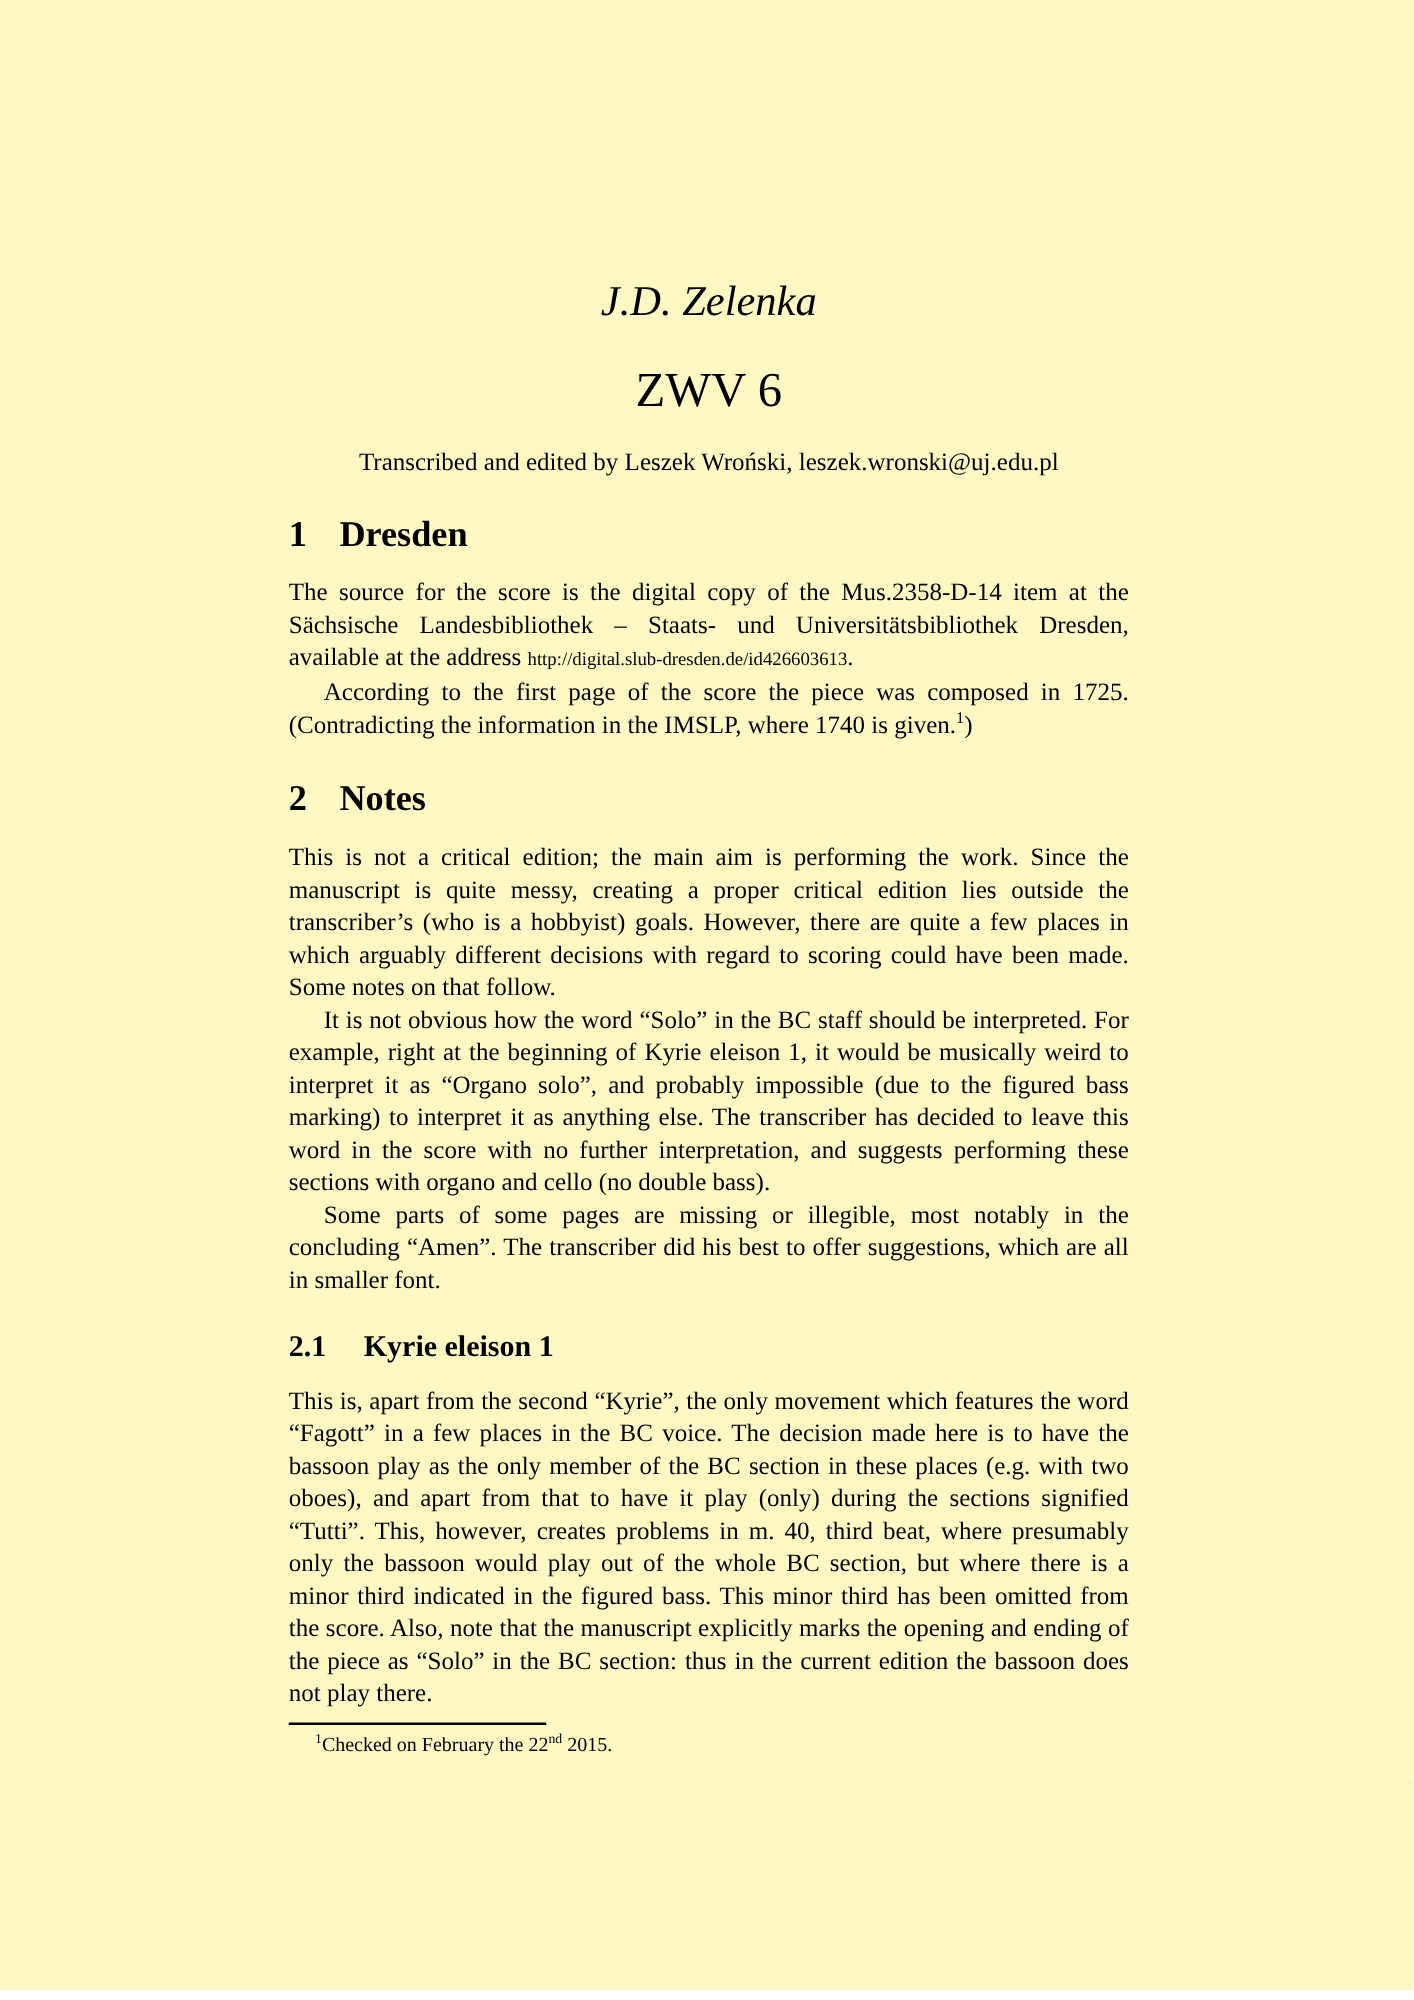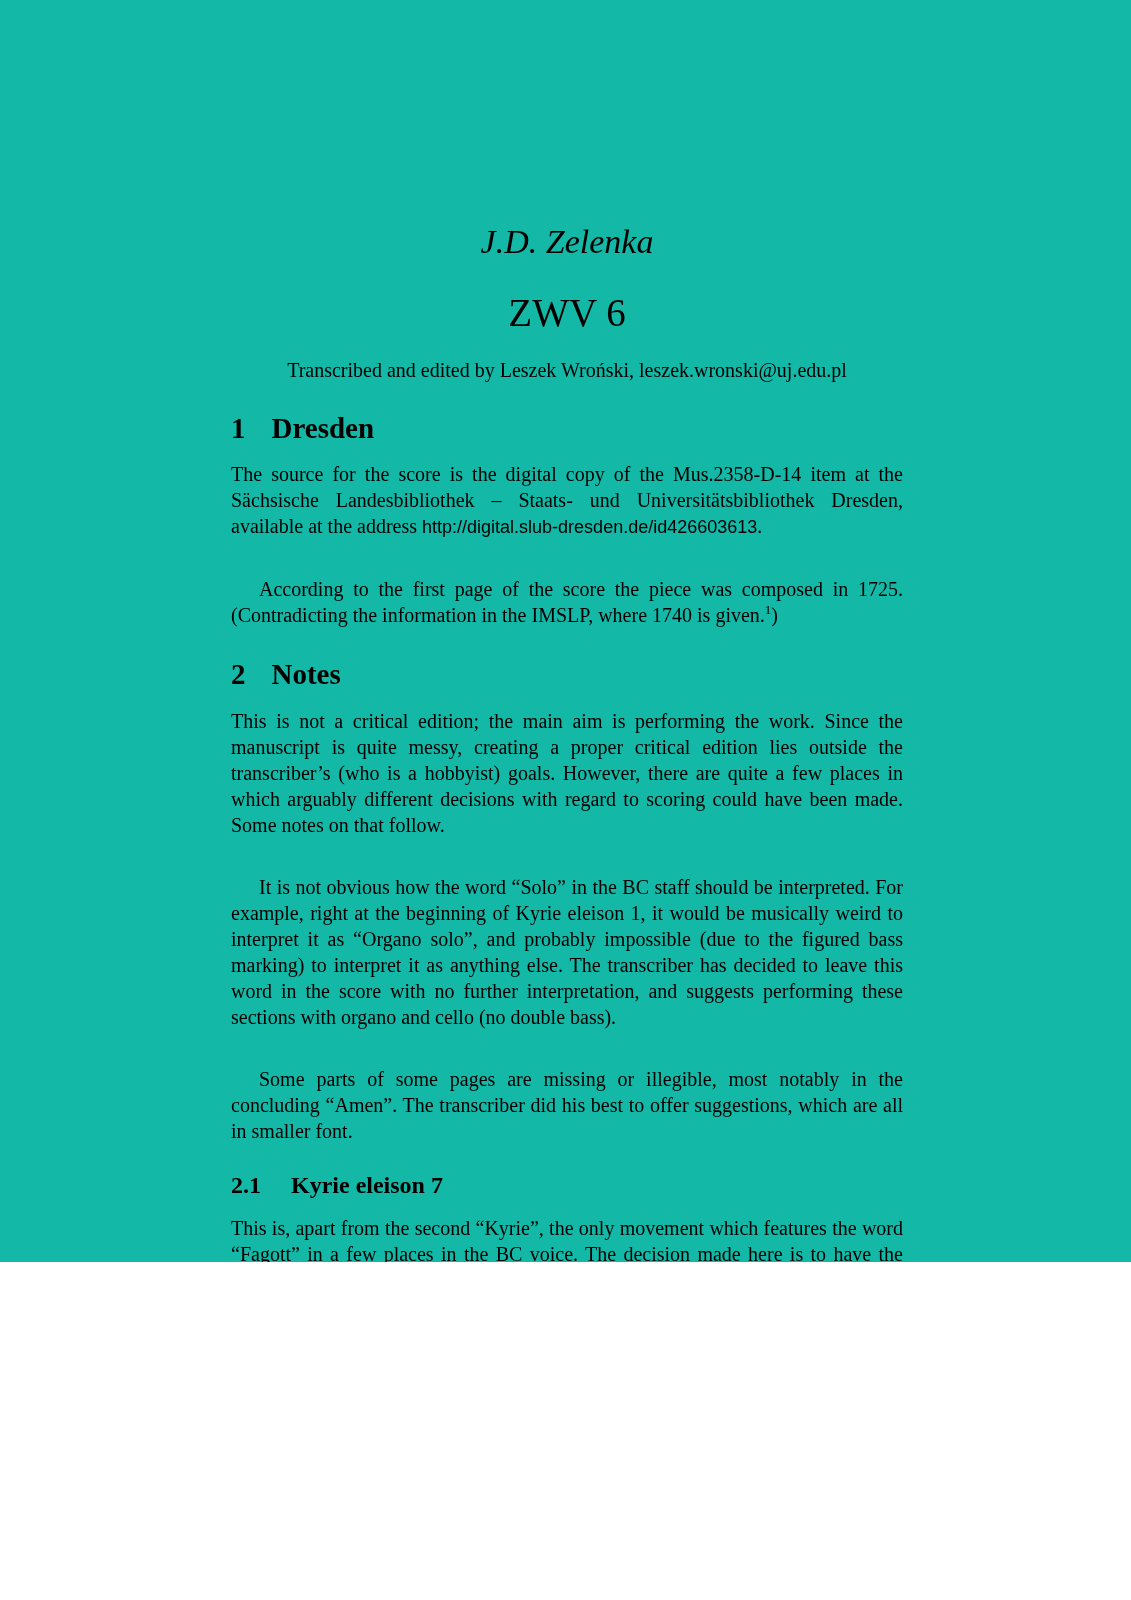--- a/index.html
+++ b/index.html
@@ -3,22 +3,22 @@
 <meta charset="utf-8">
 <style>
   html, body {
     margin: 0;
     padding: 0;
     background: #ffffff;
   }
   .page {
     position: relative;
     width: 1131px;
-    height: 1262px;
-    background: #14b8a6;
+    height: 1592px;
+    background: #fef9c3;
     color: #000000;
     font-family: "Liberation Serif", serif;
     overflow: hidden;
   }
   .doc {
     width: 672px;
     margin-left: 231px;
     padding-top: 222px;
   }
   .title-author {
@@ -59,24 +59,24 @@
     line-height: 1.15;
   }
   .sec-num { display: inline-block; margin-right: 26px; }
   .subsec-num { display: inline-block; margin-right: 30px; }
   p.body-par {
     font-size: 20px;
     line-height: 26px;
     text-align: justify;
     margin: 0;
   }
-  p.body-par.indent { text-indent: 28px; margin-top: 36px; }
+  p.body-par.indent { text-indent: 28px; }
   .mono {
-    font-family: Liberation Sans, sans-serif;
-    font-size: 18px;
+    font-family: Liberation Serif, serif;
+    font-size: 15px;
   }
   sup.fn-ref {
     font-size: 13px;
     line-height: 0;
     vertical-align: super;
   }
   .footnote-block { margin-top: 10px; }
   .footnote-rule {
     width: 206px;
     border: none;
@@ -121,21 +121,21 @@
       <span class="sec-num">2</span><span>Notes</span>
     </h2>
 
     <p class="body-par">This is not a critical edition; the main aim is performing the work. Since the manuscript is quite messy, creating a proper critical edition lies outside the transcriber’s (who is a hobbyist) goals. However, there are quite a few places in which arguably different decisions with regard to scoring could have been made. Some notes on that follow.</p>
 
     <p class="body-par indent">It is not obvious how the word “Solo” in the BC staff should be interpreted. For example, right at the beginning of Kyrie eleison 1, it would be musically weird to interpret it as “Organo solo”, and probably impossible (due to the figured bass marking) to interpret it as anything else. The transcriber has decided to leave this word in the score with no further interpretation, and suggests performing these sections with organo and cello (no double bass).</p>
 
     <p class="body-par indent">Some parts of some pages are missing or illegible, most notably in the concluding “Amen”. The transcriber did his best to offer suggestions, which are all in smaller font.</p>
 
     <h3 class="subsec-heading">
-      <span class="subsec-num">2.1</span><span>Kyrie eleison 7</span>
+      <span class="subsec-num">2.1</span><span>Kyrie eleison 1</span>
     </h3>
 
     <p class="body-par">This is, apart from the second “Kyrie”, the only movement which features the word “Fagott” in a few places in the BC voice. The decision made here is to have the bassoon play as the only member of the BC section in these places (e.g. with two oboes), and apart from that to have it play (only) during the sections signified “Tutti”. This, however, creates problems in m. 40, third beat, where presumably only the bassoon would play out of the whole BC section, but where there is a minor third indicated in the figured bass. This minor third has been omitted from the score. Also, note that the manuscript explicitly marks the opening and ending of the piece as “Solo” in the BC section: thus in the current edition the bassoon does not play there.</p>
 
     <div class="footnote-block">
       <div class="footnote-rule"></div>
       <p class="footnote-text"><sup class="fn-marker">1</sup><span>Checked on February the 22</span><sup class="ordinal">nd</sup><span> 2015.</span></p>
     </div>
 
   </div>

